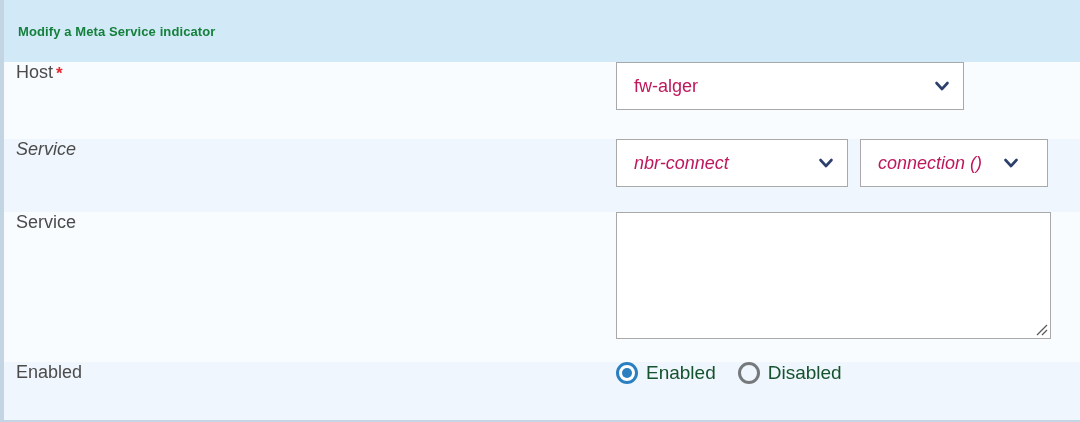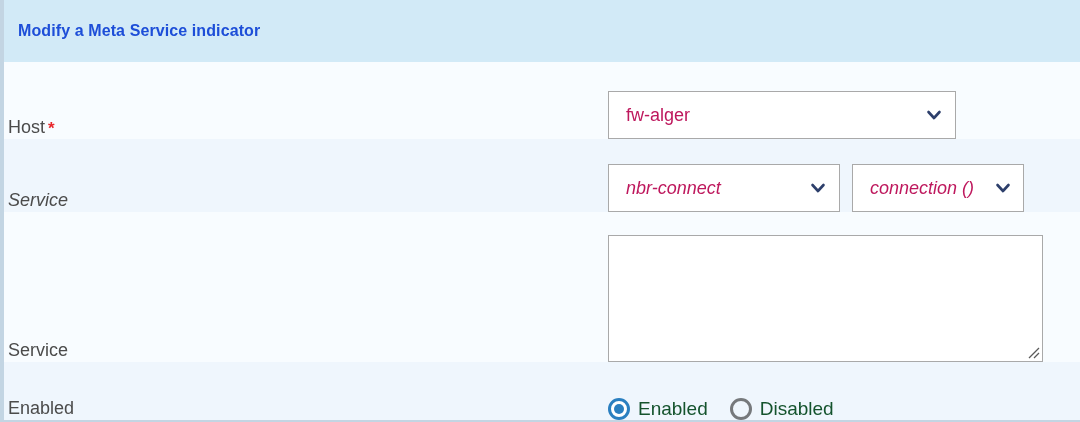--- a/index.html
+++ b/index.html
@@ -27,32 +27,32 @@
   
   .panel-header {
     height: 62px;
     background: #d2eaf7;
     display: flex;
     align-items: center;
     padding-left: 14px;
     box-sizing: border-box;
   }
   .panel-header-title {
-    font-size: 16px;
+    font-size: 13px;
     font-weight: bold;
-    color: #1d4ed8;
+    color: #15803d;
     letter-spacing: 0.1px;
   }
 
   
   .form-row {
     display: flex;
-    align-items: flex-end;
-    box-sizing: border-box;
-    padding-left: 4px;
+    align-items: flex-start;
+    box-sizing: border-box;
+    padding-left: 12px;
   }
   .row-alt-a { background: #f8fcff; }
   .row-alt-b { background: #eff6fd; }
 
   .row-host     { height: 77px; }
   .row-service  { height: 73px; font-style: italic; }
   .row-comments { height: 150px; }
   .row-status   { height: 58px; }
 
   .field-label {
@@ -89,21 +89,21 @@
     cursor: pointer;
   }
   .select-value {
     font-size: 18px;
     color: #be185d;
     white-space: nowrap;
     flex: 1 1 auto;
   }
   .select-host     { width: 348px; }
   .select-service  { width: 232px; }
-  .select-instance { width: 172px; }
+  .select-instance { width: 188px; }
 
   .select-host .select-value     { flex: 1 1 auto; }
   .select-service .select-value  { flex: 1 1 auto; }
   .select-instance .select-value { flex: 0 0 auto; margin-right: 14px; }
 
   .chevron-icon {
     flex: 0 0 auto;
     width: 18px;
     height: 18px;
     margin-left: 6px;

